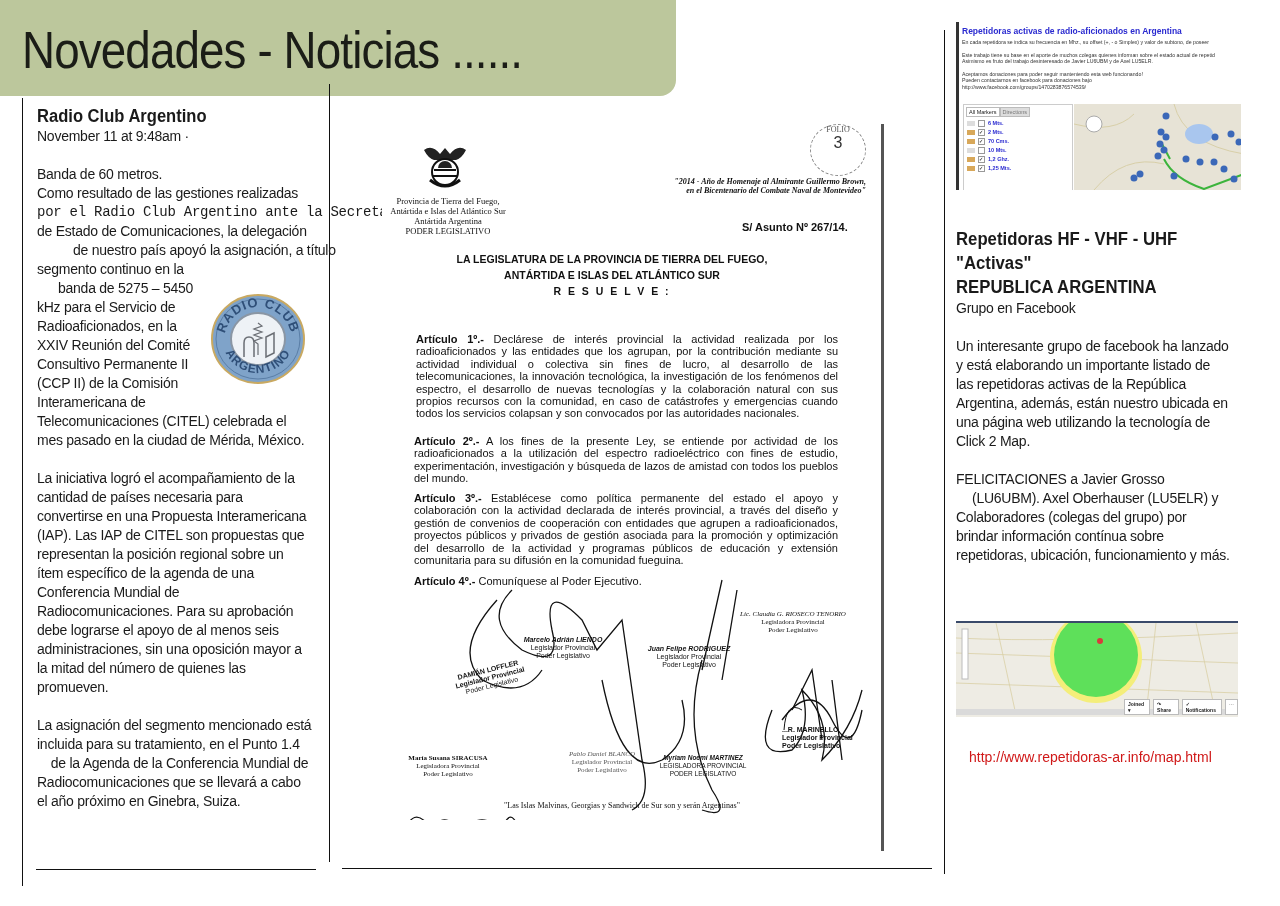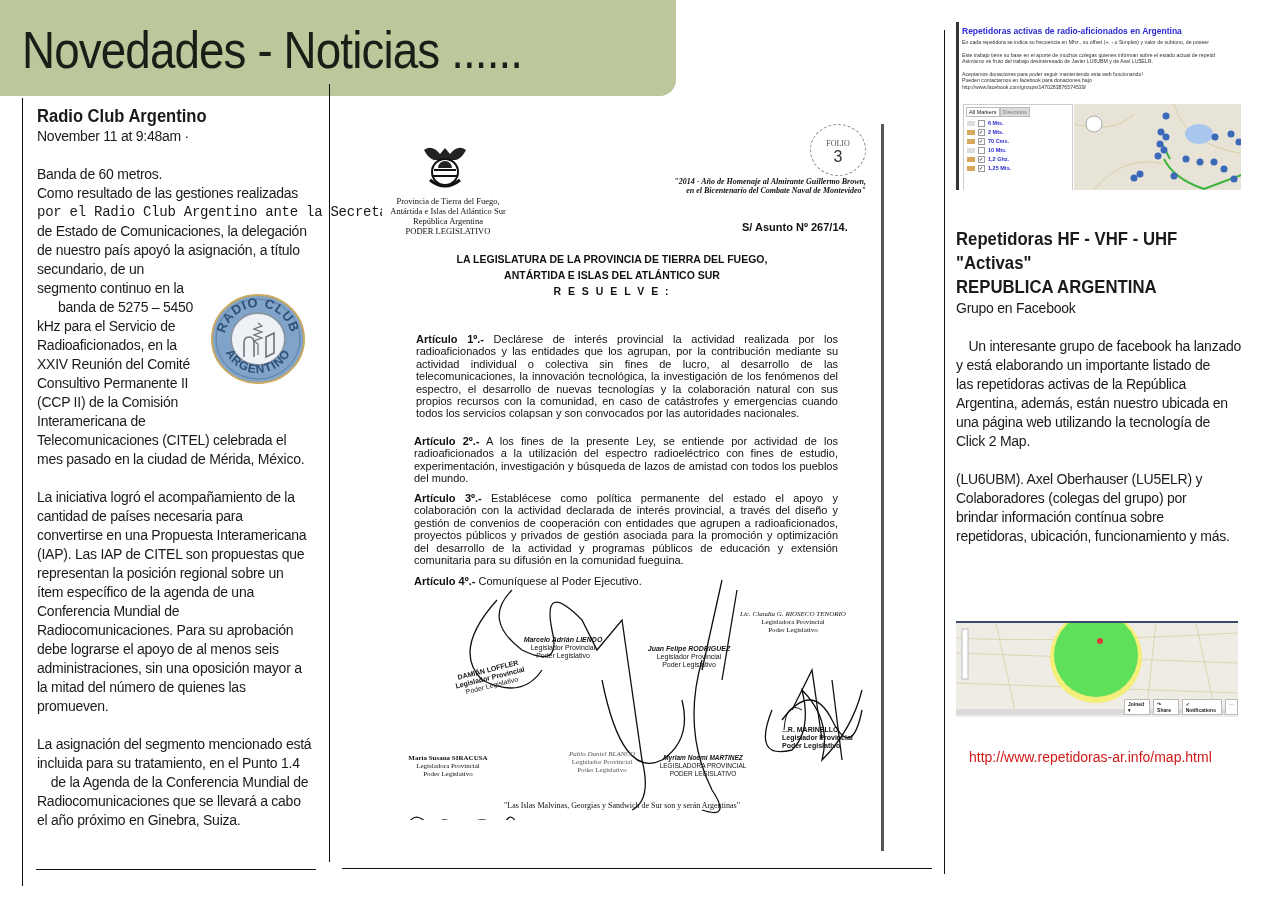--- a/index.html
+++ b/index.html
@@ -46,22 +46,21 @@
 
 <div id="left" class="abs">
   <h2>Radio Club Argentino</h2>
   <div class="p narrow" style="line-height:19px;">November 11 at 9:48am ·</div>
   <div class="gap"></div>
   <div id="lb1">
       <div class="narrow" style="white-space: nowrap;">Banda de 60 metros.</div>
       <div class="narrow" style="white-space: nowrap;">Como resultado de las gestiones realizadas</div>
       <div class="narrow" style="white-space: nowrap; font-family: Liberation Mono, monospace;">por el Radio Club Argentino ante la Secretaría</div>
       <div class="narrow" style="white-space: nowrap;">de Estado de Comunicaciones, la delegación</div>
-      <div class="narrow" style="white-space: nowrap;">de nuestro país apoyó la asignación, a título</div>
-      <div class="narrow" style="white-space: nowrap;">secundario, de un</div>
+      <div class="narrow" style="white-space: nowrap; margin-left: 36px;">de nuestro país apoyó la asignación, a título</div>
       <div class="narrow" style="white-space: nowrap;">segmento continuo en la</div>
       <div class="narrow" style="white-space: nowrap; margin-left: 21px;">banda de 5275 – 5450</div>
       <div class="narrow" style="white-space: nowrap;">kHz para el Servicio de</div>
       <div class="narrow" style="white-space: nowrap;">Radioaficionados, en la</div>
       <div class="narrow" style="white-space: nowrap;">XXIV Reunión del Comité</div>
       <div class="narrow" style="white-space: nowrap;">Consultivo Permanente II</div>
       <div class="narrow" style="white-space: nowrap;">(CCP II) de la Comisión</div>
       <div class="narrow" style="white-space: nowrap;">Interamericana de</div>
       <div class="narrow" style="white-space: nowrap;">Telecomunicaciones (CITEL) celebrada el</div>
       <div class="narrow" style="white-space: nowrap;">mes pasado en la ciudad de Mérida, México.</div>
@@ -117,26 +116,26 @@
   <svg class="abs" style="left:38px;top:24px;" width="50" height="46" viewBox="0 0 50 46">
     <path d="M4,6 Q12,0 20,10 L25,4 L30,10 Q38,0 46,6 Q42,14 36,16 L14,16 Q8,14 4,6Z" fill="#222"></path>
     <ellipse cx="25" cy="28" rx="13" ry="13" fill="#fff" stroke="#111" stroke-width="2"></ellipse>
     <path d="M14,26 L36,26 M13,32 L37,32" stroke="#111" stroke-width="2"></path>
     <path d="M18,24 A7,7 0 0 1 32,24" fill="#222"></path>
     <path d="M10,36 Q25,48 40,36" fill="none" stroke="#111" stroke-width="3"></path>
   </svg>
   <div class="abs" style="left:0;top:76px;width:132px;text-align:center;font-size:8.5px;line-height:10px;">
     <div>Provincia de Tierra del Fuego,</div>
     <div>Antártida e Islas del Atlántico Sur</div>
-    <div>República Argentina</div>
+    <div>Antártida Argentina</div>
     <div>PODER LEGISLATIVO</div>
   </div>
 
   <div class="abs" style="left:428px;top:4px;width:54px;height:50px;border:1px dashed #888;border-radius:50%;text-align:center;font-size:8px;color:#555;">
-    <div style="margin-top:14px;">FOLIO</div>
+    <div style="margin-top:0;">FOLIO</div>
     <div style="font-size:16px;font-family:'Liberation Sans',sans-serif;color:#333;">3</div>
   </div>
   <div class="abs" style="left:284px;top:57px;width:200px;text-align:right;font-size:8px;line-height:9px;font-style:italic;font-weight:bold;">
     <div>"2014 - Año de Homenaje al Almirante Guillermo Brown,</div>
     <div>en el Bicentenario del Combate Naval de Montevideo"</div>
   </div>
   <div class="abs doc-sans" style="left:360px;top:101px;font-size:11px;font-weight:bold;">S/ Asunto Nº 267/14.</div>
   <div class="abs doc-sans" style="left:40px;top:131px;width:380px;text-align:center;font-size:10.5px;font-weight:bold;line-height:16px;">
     <div>LA LEGISLATURA DE LA PROVINCIA DE TIERRA DEL FUEGO,</div>
     <div>ANTÁRTIDA E ISLAS DEL ATLÁNTICO SUR</div>
@@ -295,30 +294,31 @@
   </div>
 </div>
 
 <div id="right" class="abs">
   <h2>Repetidoras HF - VHF - UHF</h2>
   <h2>"Activas"</h2>
   <h2>REPUBLICA ARGENTINA</h2>
   <div class="narrow">Grupo en Facebook</div>
   <div class="gap"></div>
   <div id="rb1" class="narrow">
-      <div class="narrow" style="white-space: nowrap; text-align: right;">Un interesante grupo de facebook ha lanzado</div>
+      <div class="narrow" style="white-space: nowrap;">Un interesante grupo de facebook ha lanzado</div>
       <div class="narrow" style="white-space: nowrap;">y está elaborando un importante listado de</div>
       <div class="narrow" style="white-space: nowrap;">las repetidoras activas de la República</div>
       <div class="narrow" style="white-space: nowrap;">Argentina, además, están nuestro ubicada en</div>
       <div class="narrow" style="white-space: nowrap;">una página web utilizando la tecnología de</div>
       <div class="narrow" style="white-space: nowrap;">Click 2 Map.</div>
     </div>
   <div class="gap"></div>
   <div id="rb2" class="narrow">
-      <div class="narrow" style="white-space: nowrap;">(LU6UBM). Axel Oberhauser (LU5ELR) y</div>
+      <div class="narrow" style="white-space: nowrap;">FELICITACIONES a Javier Grosso</div>
+      <div class="narrow" style="white-space: nowrap; margin-left: 16px;">(LU6UBM). Axel Oberhauser (LU5ELR) y</div>
       <div class="narrow" style="white-space: nowrap;">Colaboradores (colegas del grupo) por</div>
       <div class="narrow" style="white-space: nowrap;">brindar información contínua sobre</div>
       <div class="narrow" style="white-space: nowrap;">repetidoras, ubicación, funcionamiento y más.</div>
     </div>
 </div>
 
 <div id="shot2" class="abs">
   <svg width="282" height="92" viewBox="0 0 282 92">
     <g stroke="#d9cfa5" fill="none" stroke-width="0.8">
       <path d="M0,30 L282,40 M0,60 L282,70 M40,0 L60,92 M200,0 L190,92 M240,0 L260,92 M0,15 Q100,20 282,10"></path>

